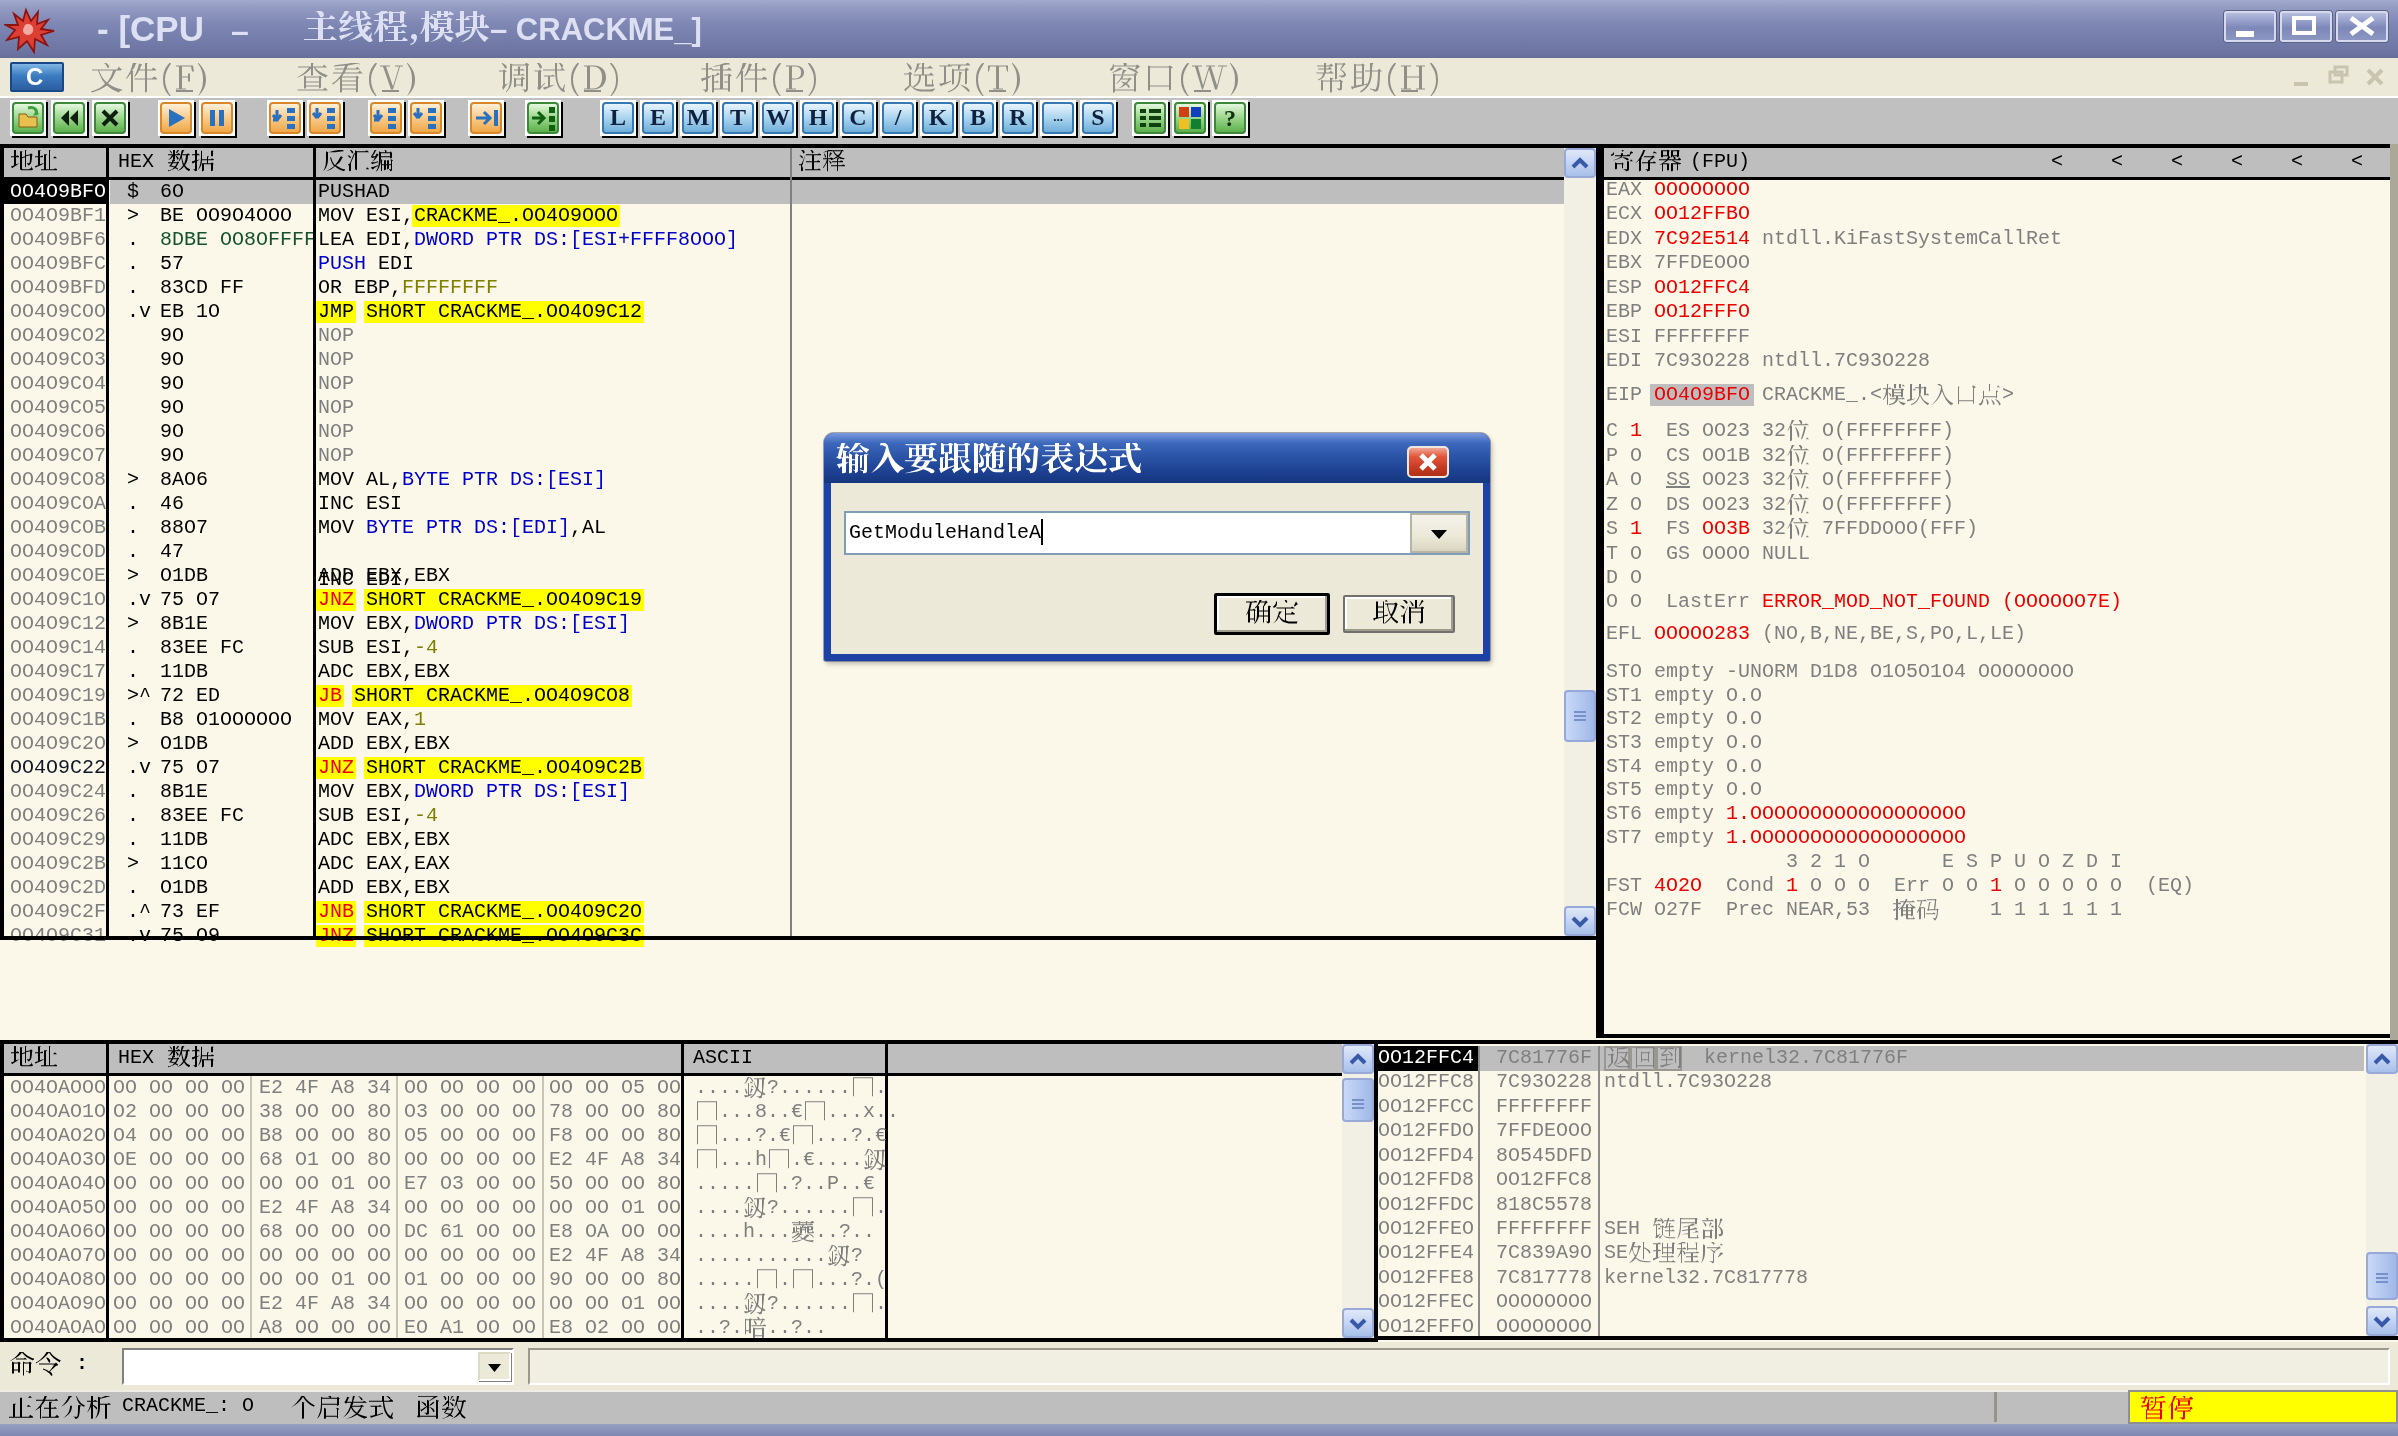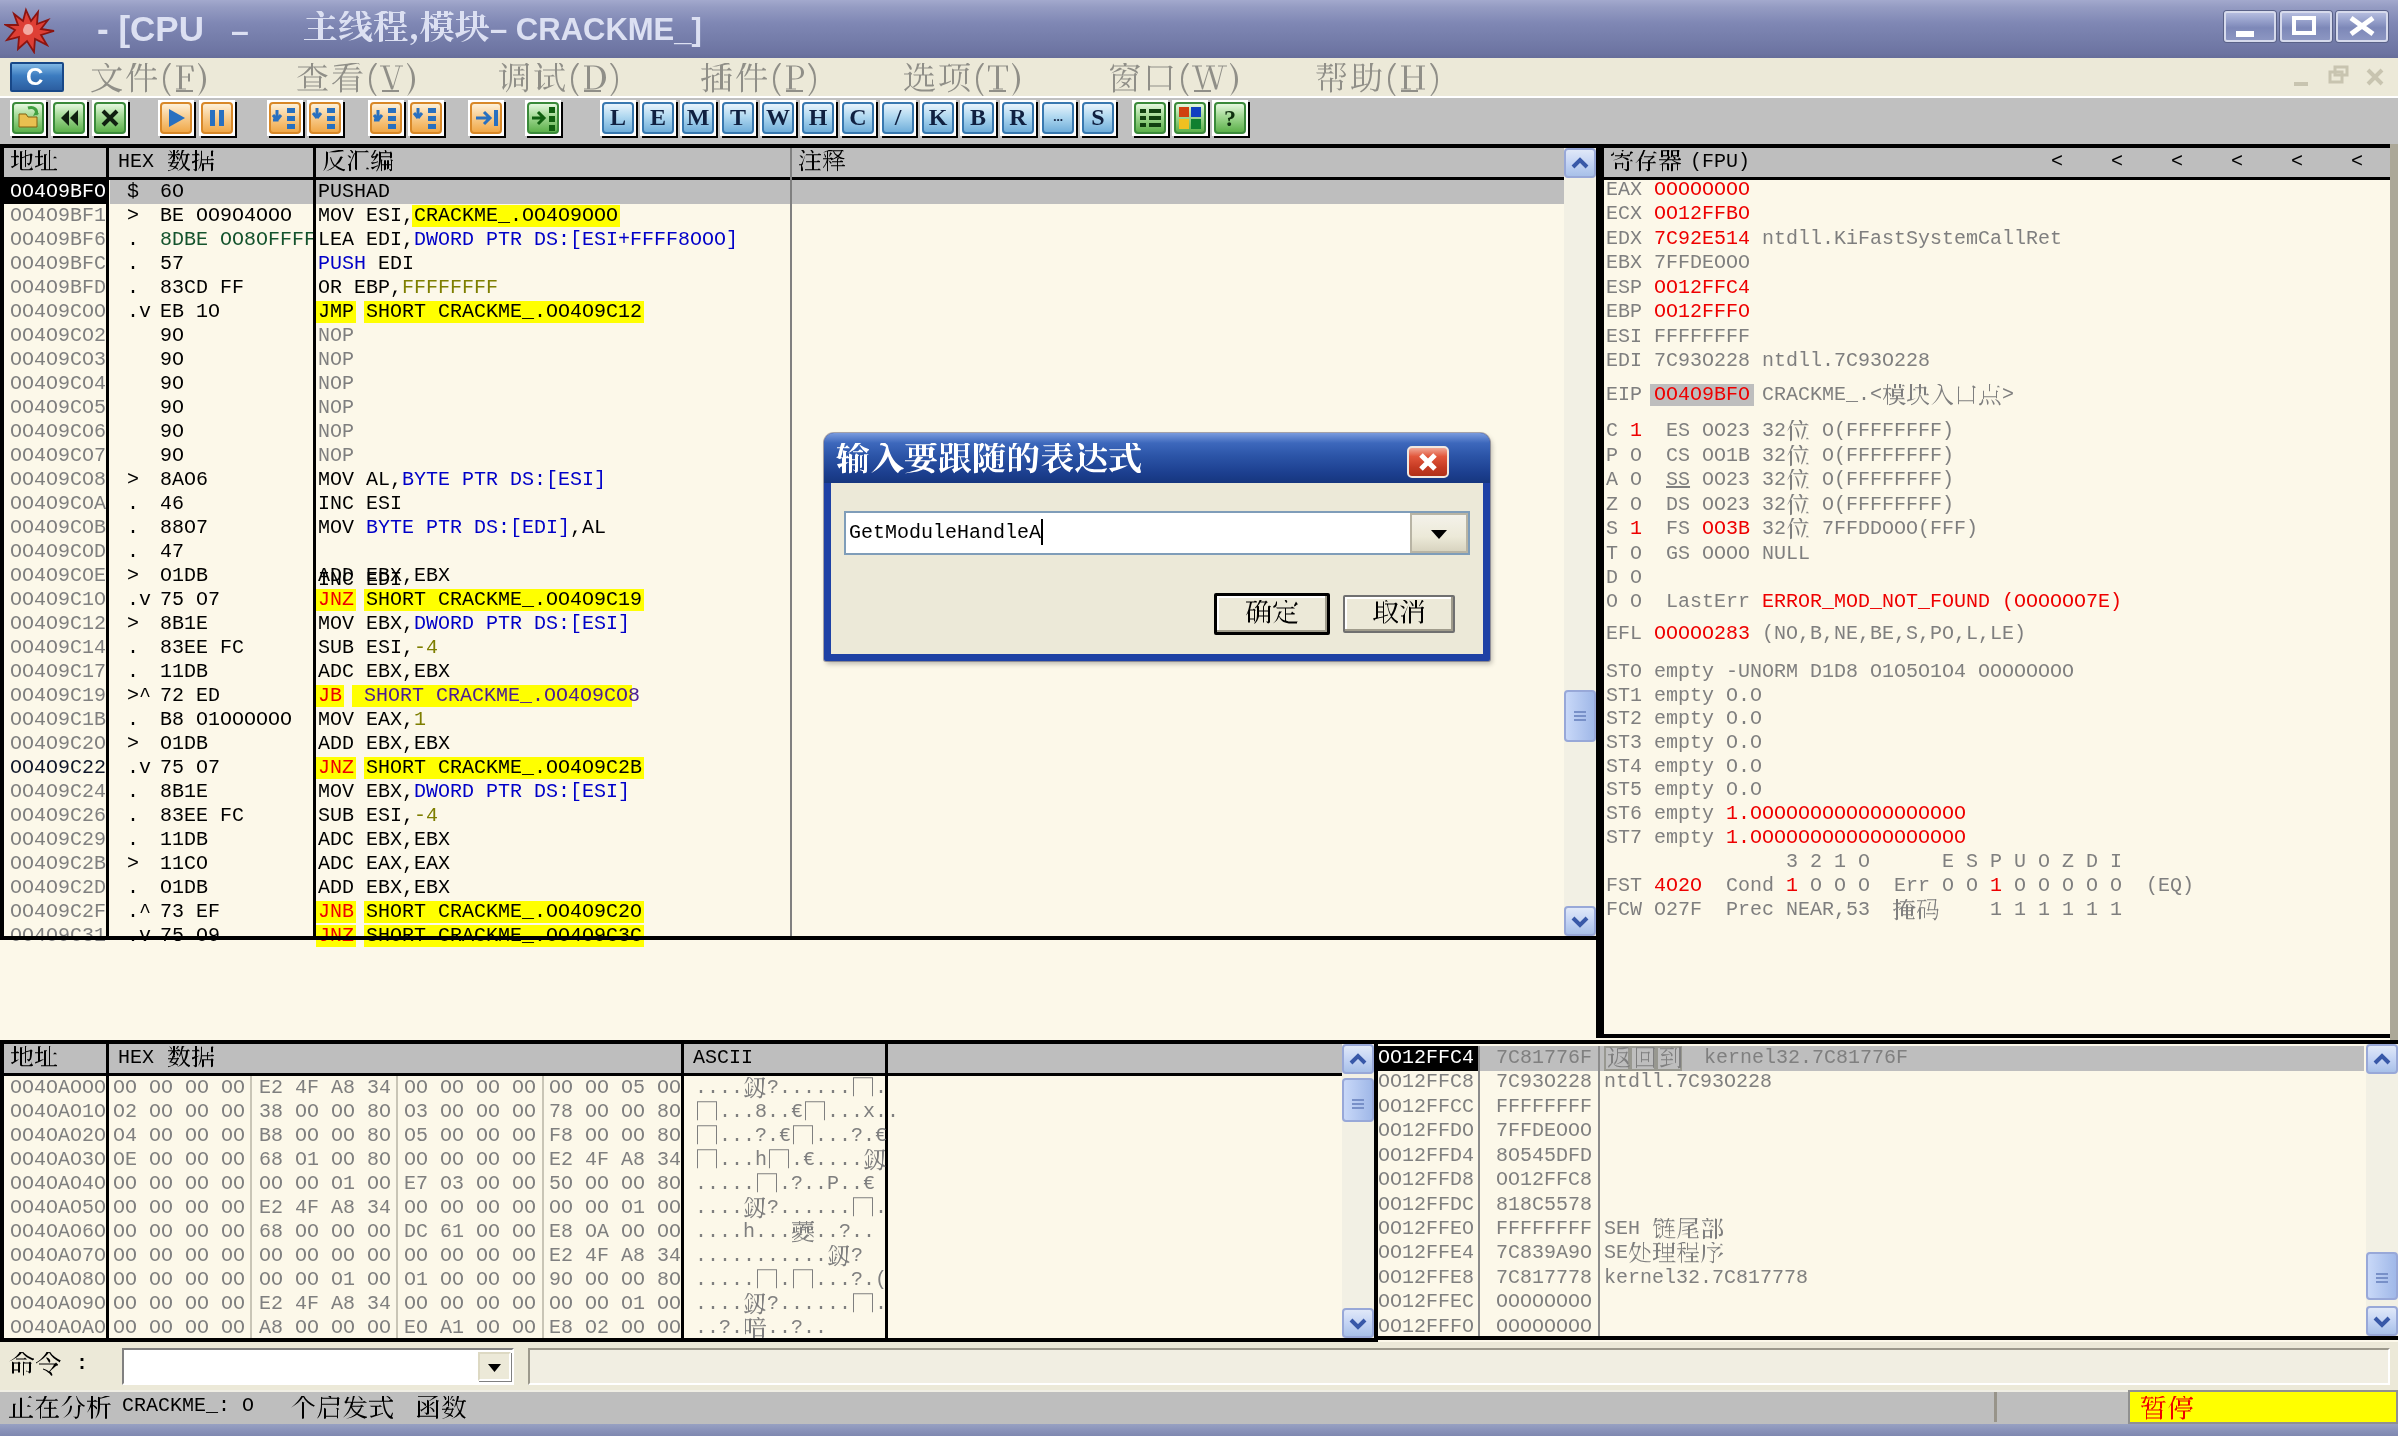--- a/index.html
+++ b/index.html
@@ -327,21 +327,21 @@
 <div style="position:absolute;left:127px;top:660px;font:20px 'Liberation Mono',monospace;line-height:24px;color:#000;white-space:pre;">.</div>
 <div style="position:absolute;left:160px;top:660px;font:20px 'Liberation Mono',monospace;line-height:24px;color:#000;white-space:pre;">11DB</div>
 <div style="position:absolute;left:318px;top:660px;font:20px 'Liberation Mono',monospace;line-height:24px;color:#000;white-space:pre;">ADC EBX,EBX</div>
 <div style="position:absolute;left:10px;top:684px;font:20px 'Liberation Mono',monospace;line-height:24px;color:#7F7F7F;white-space:pre;">OO4O9C19</div>
 <div style="position:absolute;left:127px;top:684px;font:20px 'Liberation Mono',monospace;line-height:24px;color:#000;white-space:pre;">&gt;^</div>
 <div style="position:absolute;left:160px;top:684px;font:20px 'Liberation Mono',monospace;line-height:24px;color:#000;white-space:pre;">72 ED</div>
 <div style="position:absolute;left:316px;top:685px;width:28px;height:22px;background:#FFFF00"></div>
 <div style="position:absolute;left:318px;top:684px;font:20px 'Liberation Mono',monospace;line-height:24px;color:#EE0000;white-space:pre;">JB</div>
 <div style="position:absolute;left:342px;top:684px;font:20px 'Liberation Mono',monospace;line-height:24px;color:#000;white-space:pre;"> </div>
 <div style="position:absolute;left:352px;top:685px;width:280px;height:22px;background:#FFFF00"></div>
-<div style="position:absolute;left:364px;top:684px;font:20px 'Liberation Mono',monospace;line-height:24px;color:#4c1d95;white-space:pre;">SHORT CRACKME_.OO4O9CO8</div>
+<div style="position:absolute;left:354px;top:684px;font:20px 'Liberation Mono',monospace;line-height:24px;color:#000000;white-space:pre;">SHORT CRACKME_.OO4O9CO8</div>
 <div style="position:absolute;left:10px;top:708px;font:20px 'Liberation Mono',monospace;line-height:24px;color:#7F7F7F;white-space:pre;">OO4O9C1B</div>
 <div style="position:absolute;left:127px;top:708px;font:20px 'Liberation Mono',monospace;line-height:24px;color:#000;white-space:pre;">.</div>
 <div style="position:absolute;left:160px;top:708px;font:20px 'Liberation Mono',monospace;line-height:24px;color:#000;white-space:pre;">B8 O1OOOOOO</div>
 <div style="position:absolute;left:318px;top:708px;font:20px 'Liberation Mono',monospace;line-height:24px;color:#000;white-space:pre;">MOV EAX,</div>
 <div style="position:absolute;left:414px;top:708px;font:20px 'Liberation Mono',monospace;line-height:24px;color:#7E7E00;white-space:pre;">1</div>
 <div style="position:absolute;left:10px;top:732px;font:20px 'Liberation Mono',monospace;line-height:24px;color:#7F7F7F;white-space:pre;">OO4O9C2O</div>
 <div style="position:absolute;left:127px;top:732px;font:20px 'Liberation Mono',monospace;line-height:24px;color:#000;white-space:pre;">&gt;</div>
 <div style="position:absolute;left:160px;top:732px;font:20px 'Liberation Mono',monospace;line-height:24px;color:#000;white-space:pre;">O1DB</div>
 <div style="position:absolute;left:318px;top:732px;font:20px 'Liberation Mono',monospace;line-height:24px;color:#000;white-space:pre;">ADD EBX,EBX</div>
 <div style="position:absolute;left:10px;top:756px;font:20px 'Liberation Mono',monospace;line-height:24px;color:#0f172a;white-space:pre;">OO4O9C22</div>

